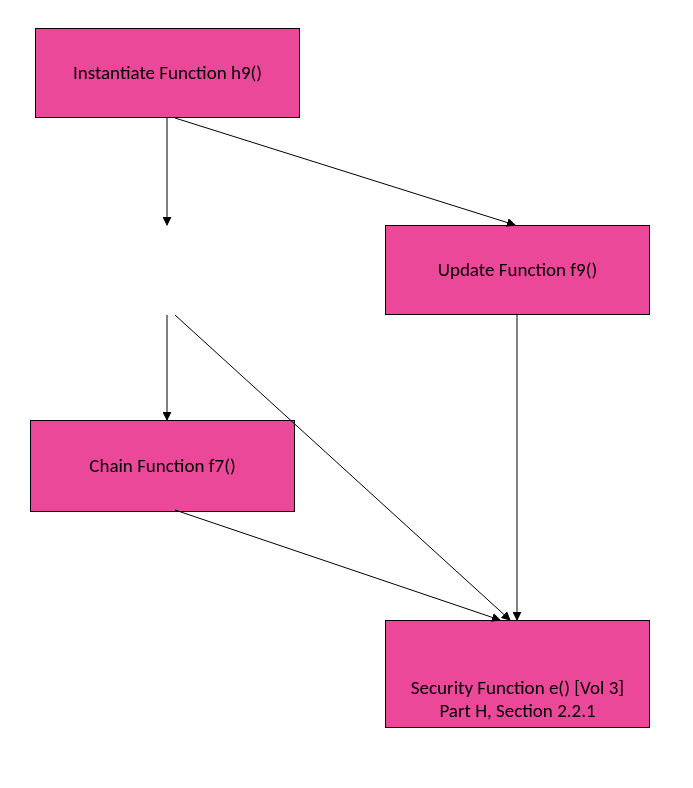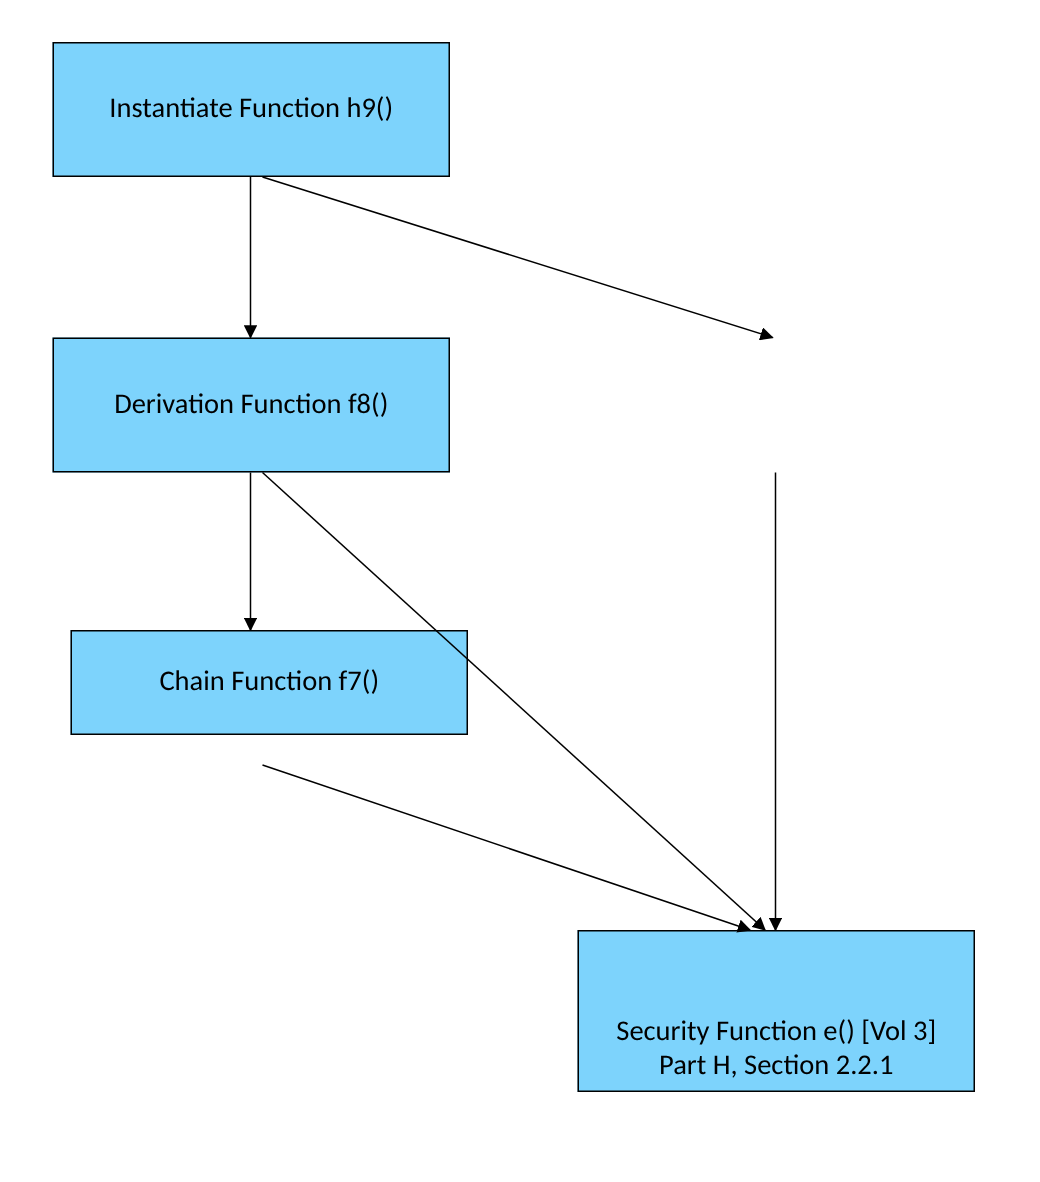--- a/index.html
+++ b/index.html
@@ -13,21 +13,21 @@
     color: #000000;
   }
   .canvas {
     position: relative;
     width: 693px;
     height: 788px;
   }
   .node {
     position: absolute;
     border: 1px solid #000000;
-    background: #7dd3fc;
+    background: #ec4899;
     display: flex;
     align-items: center;
     justify-content: center;
     text-align: center;
     padding: 4px 8px;
     box-sizing: border-box;
     line-height: 1.25;
   }
   svg.edges {
     position: absolute;
@@ -40,26 +40,26 @@
 </style>
 </head>
 <body>
 
 <div class="canvas">
 
   <div class="node" style="left:35px;  top:28px;  width:265px; height:90px;">
     <span>Instantiate Function h9()</span>
   </div>
 
-  <div class="node" style="left:35px;  top:225px; width:265px; height:90px;">
-    <span>Derivation Function f8()</span>
+
+  <div class="node" style="left:385px; top:225px; width:265px; height:90px;">
+    <span>Update Function f9()</span>
   </div>
 
-
-  <div class="node" style="left:47px;  top:420px; width:265px; height:70px;">
+  <div class="node" style="left:30px;  top:420px; width:265px; height:92px;">
     <span>Chain Function f7()</span>
   </div>
 
   <div class="node" style="left:385px; top:620px; width:265px; height:108px;align-items:flex-end;">
     <span>Security Function e() [Vol 3] Part H, Section 2.2.1</span>
   </div>
 
   <svg class="edges">
     <defs>
       <marker id="arrow" viewBox="0 0 10 10" refX="9" refY="5" markerWidth="9" markerHeight="9" orient="auto-start-reverse">

